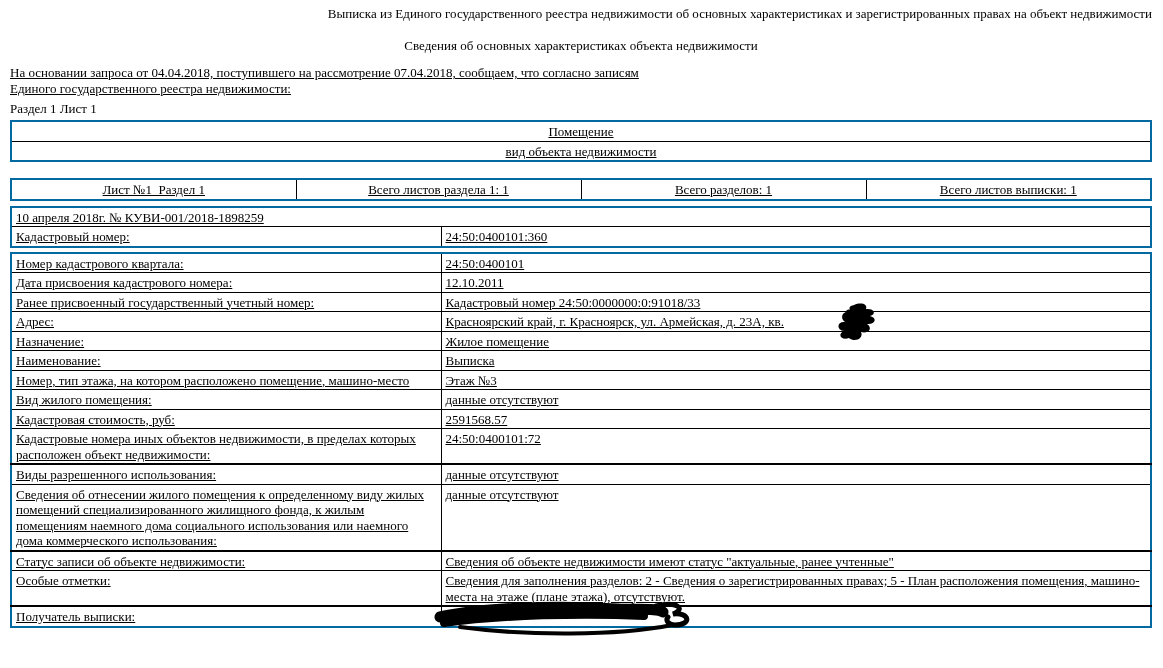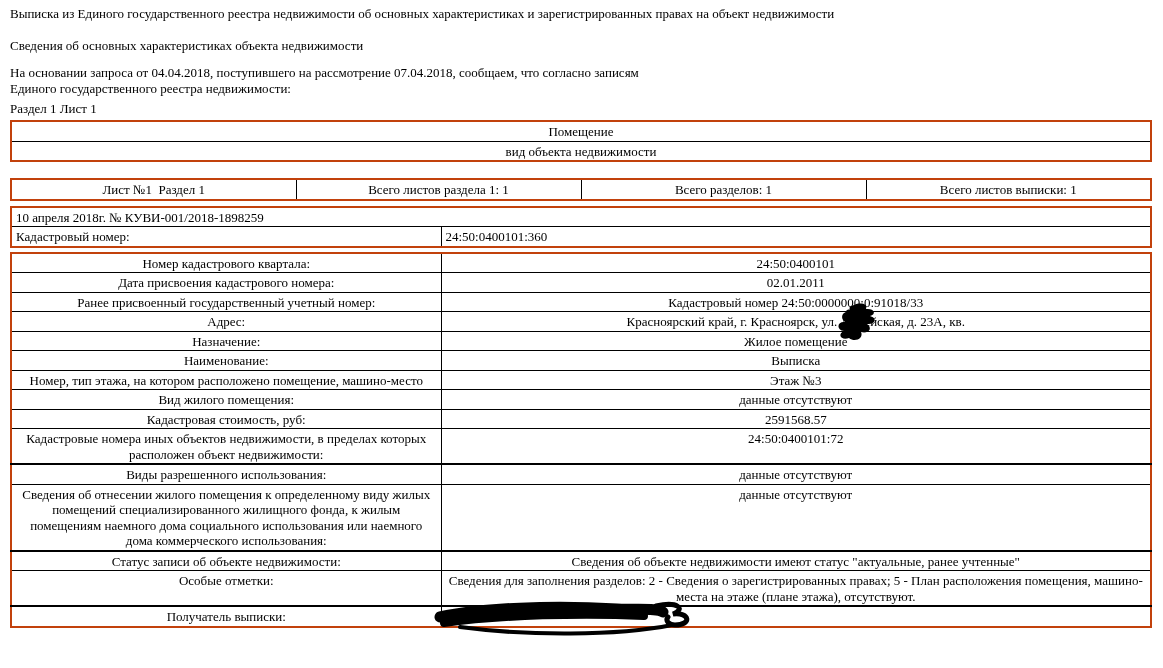--- a/index.html
+++ b/index.html
@@ -5,37 +5,37 @@
   * { margin:0; padding:0; box-sizing:border-box; }
   html,body { background:#fff; }
   body {
     width:1163px; height:668px; overflow:hidden;
     color:#000;
     font-family:"Liberation Serif", serif;
     font-size:13px;
   }
   .page { padding:0 11px 0 10px; }
 
-  .doc-title { text-align:left; margin-top:6px; line-height:16px; }
-  .doc-subtitle { text-align:left; margin-top:16px; line-height:16px; }
-  .intro { margin-top:11px; line-height:16px; }
+  .doc-title { text-align:right; margin-top:6px; line-height:16px; }
+  .doc-subtitle { text-align:center; margin-top:16px; line-height:16px; }
+  .intro { margin-top:11px; line-height:16px;text-decoration:underline; }
   .section-marker { text-align:left; margin-top:4px; line-height:16px; }
 
   table { width:100%; border-collapse:collapse; table-layout:fixed; }
-  .tbl { border:2px solid #c2410c; }
+  .tbl { border:2px solid #0369a1;text-decoration:underline; }
   td { border:1px solid #000; vertical-align:top; padding:2px 4px 1px 4px; line-height:15.5px; overflow:visible; }
 
   .tbl-object { margin-top:3px; }
   .tbl-object td { text-align:center; }
 
   .tbl-sheets { margin-top:16px; }
   .tbl-sheets td { text-align:center; white-space:pre-wrap; }
 
   .tbl-docnum { margin-top:5px; }
-  .tbl-main { margin-top:4px;text-align:center; }
+  .tbl-main { margin-top:4px; }
 
   .col-label { width:430px; }
   td.label-cell { }
   td.value-cell { position:relative;margin-top:8px; }
 
   tr.thick-top td { border-top-width:2px; }
 
   .redaction-blob { position:absolute; left:392px; top:-10px; z-index:2; pointer-events:none; }
   .redaction-scribble { position:absolute; left:-10px; top:-7px; z-index:2; pointer-events:none; }
 </style>
@@ -98,21 +98,21 @@
         <col>
       </colgroup>
 
     <tbody>
         <tr>
       <td class="label-cell">Номер кадастрового квартала:</td>
       <td class="value-cell">24:50:0400101</td>
     </tr>
     <tr>
       <td class="label-cell">Дата присвоения кадастрового номера:</td>
-      <td class="value-cell">02.01.2011</td>
+      <td class="value-cell">12.10.2011</td>
     </tr>
     <tr>
       <td class="label-cell">Ранее присвоенный государственный учетный номер:</td>
       <td class="value-cell">Кадастровый номер 24:50:0000000:0:91018/33</td>
     </tr>
     <tr>
       <td class="label-cell">Адрес:</td>
       <td class="value-cell">
         <span>Красноярский край, г. Красноярск, ул. Армейская, д. 23А, кв.</span>
         <svg class="redaction-blob" width="46" height="42" viewBox="0 0 46 42" aria-hidden="true">

